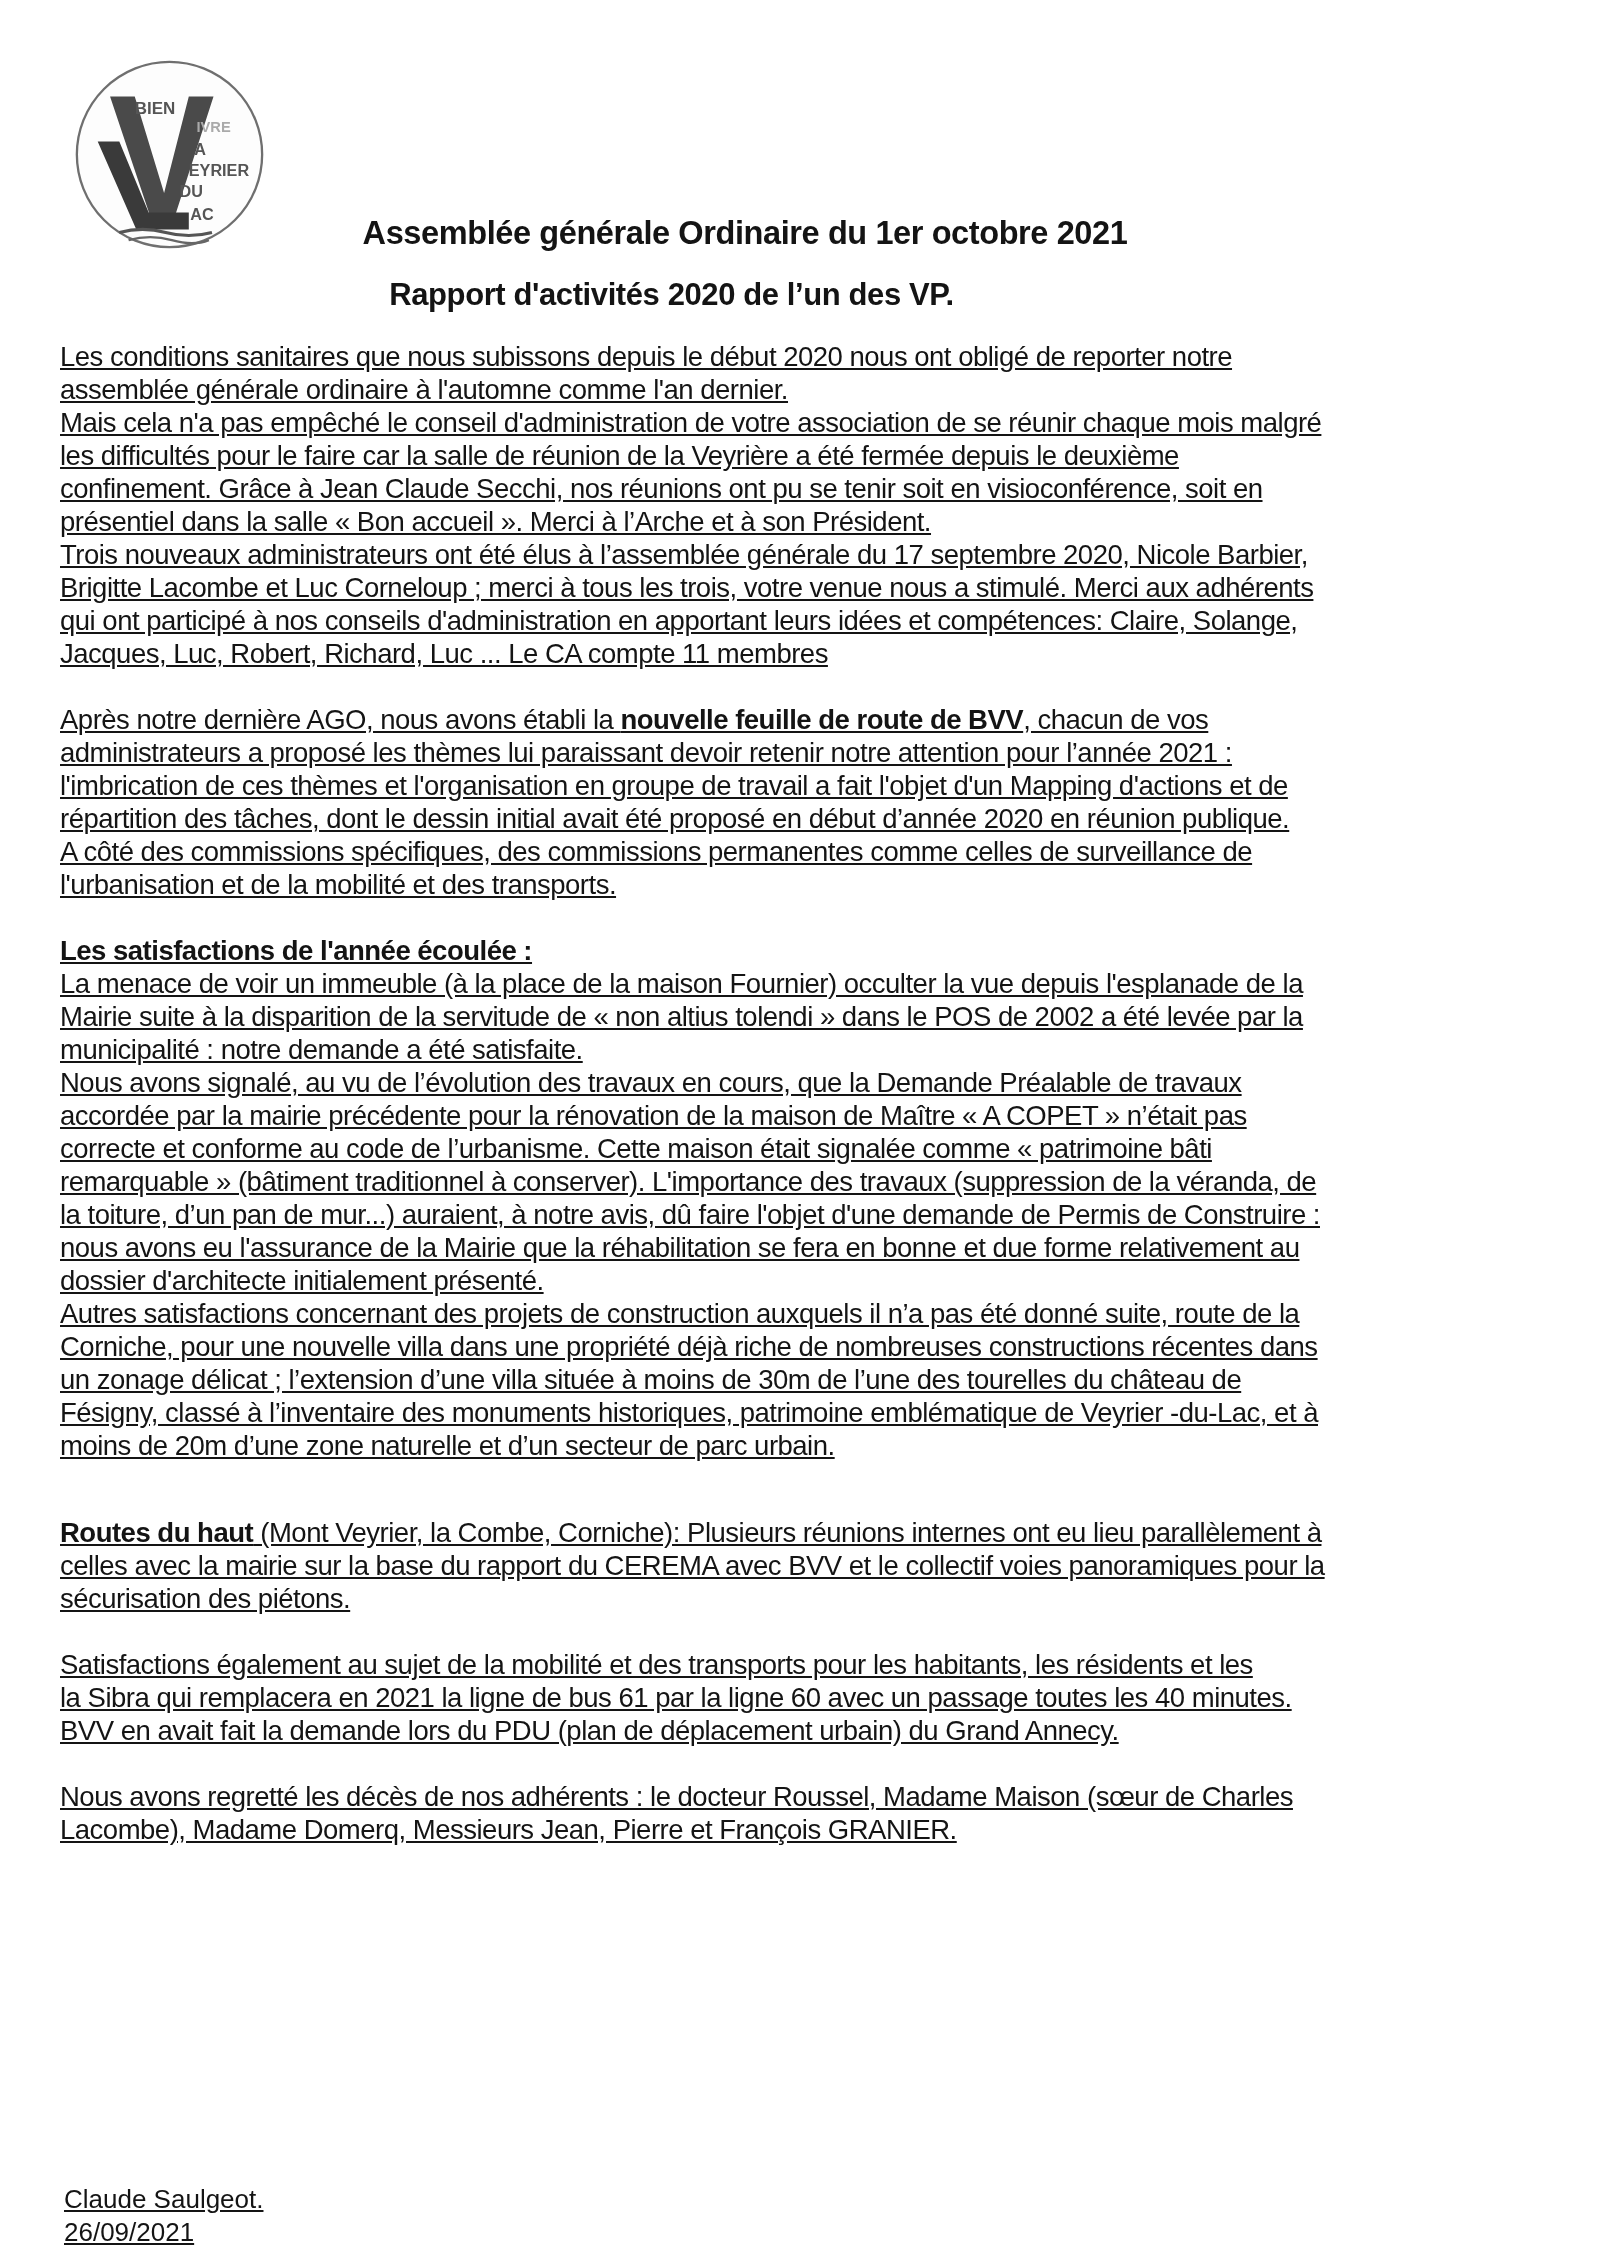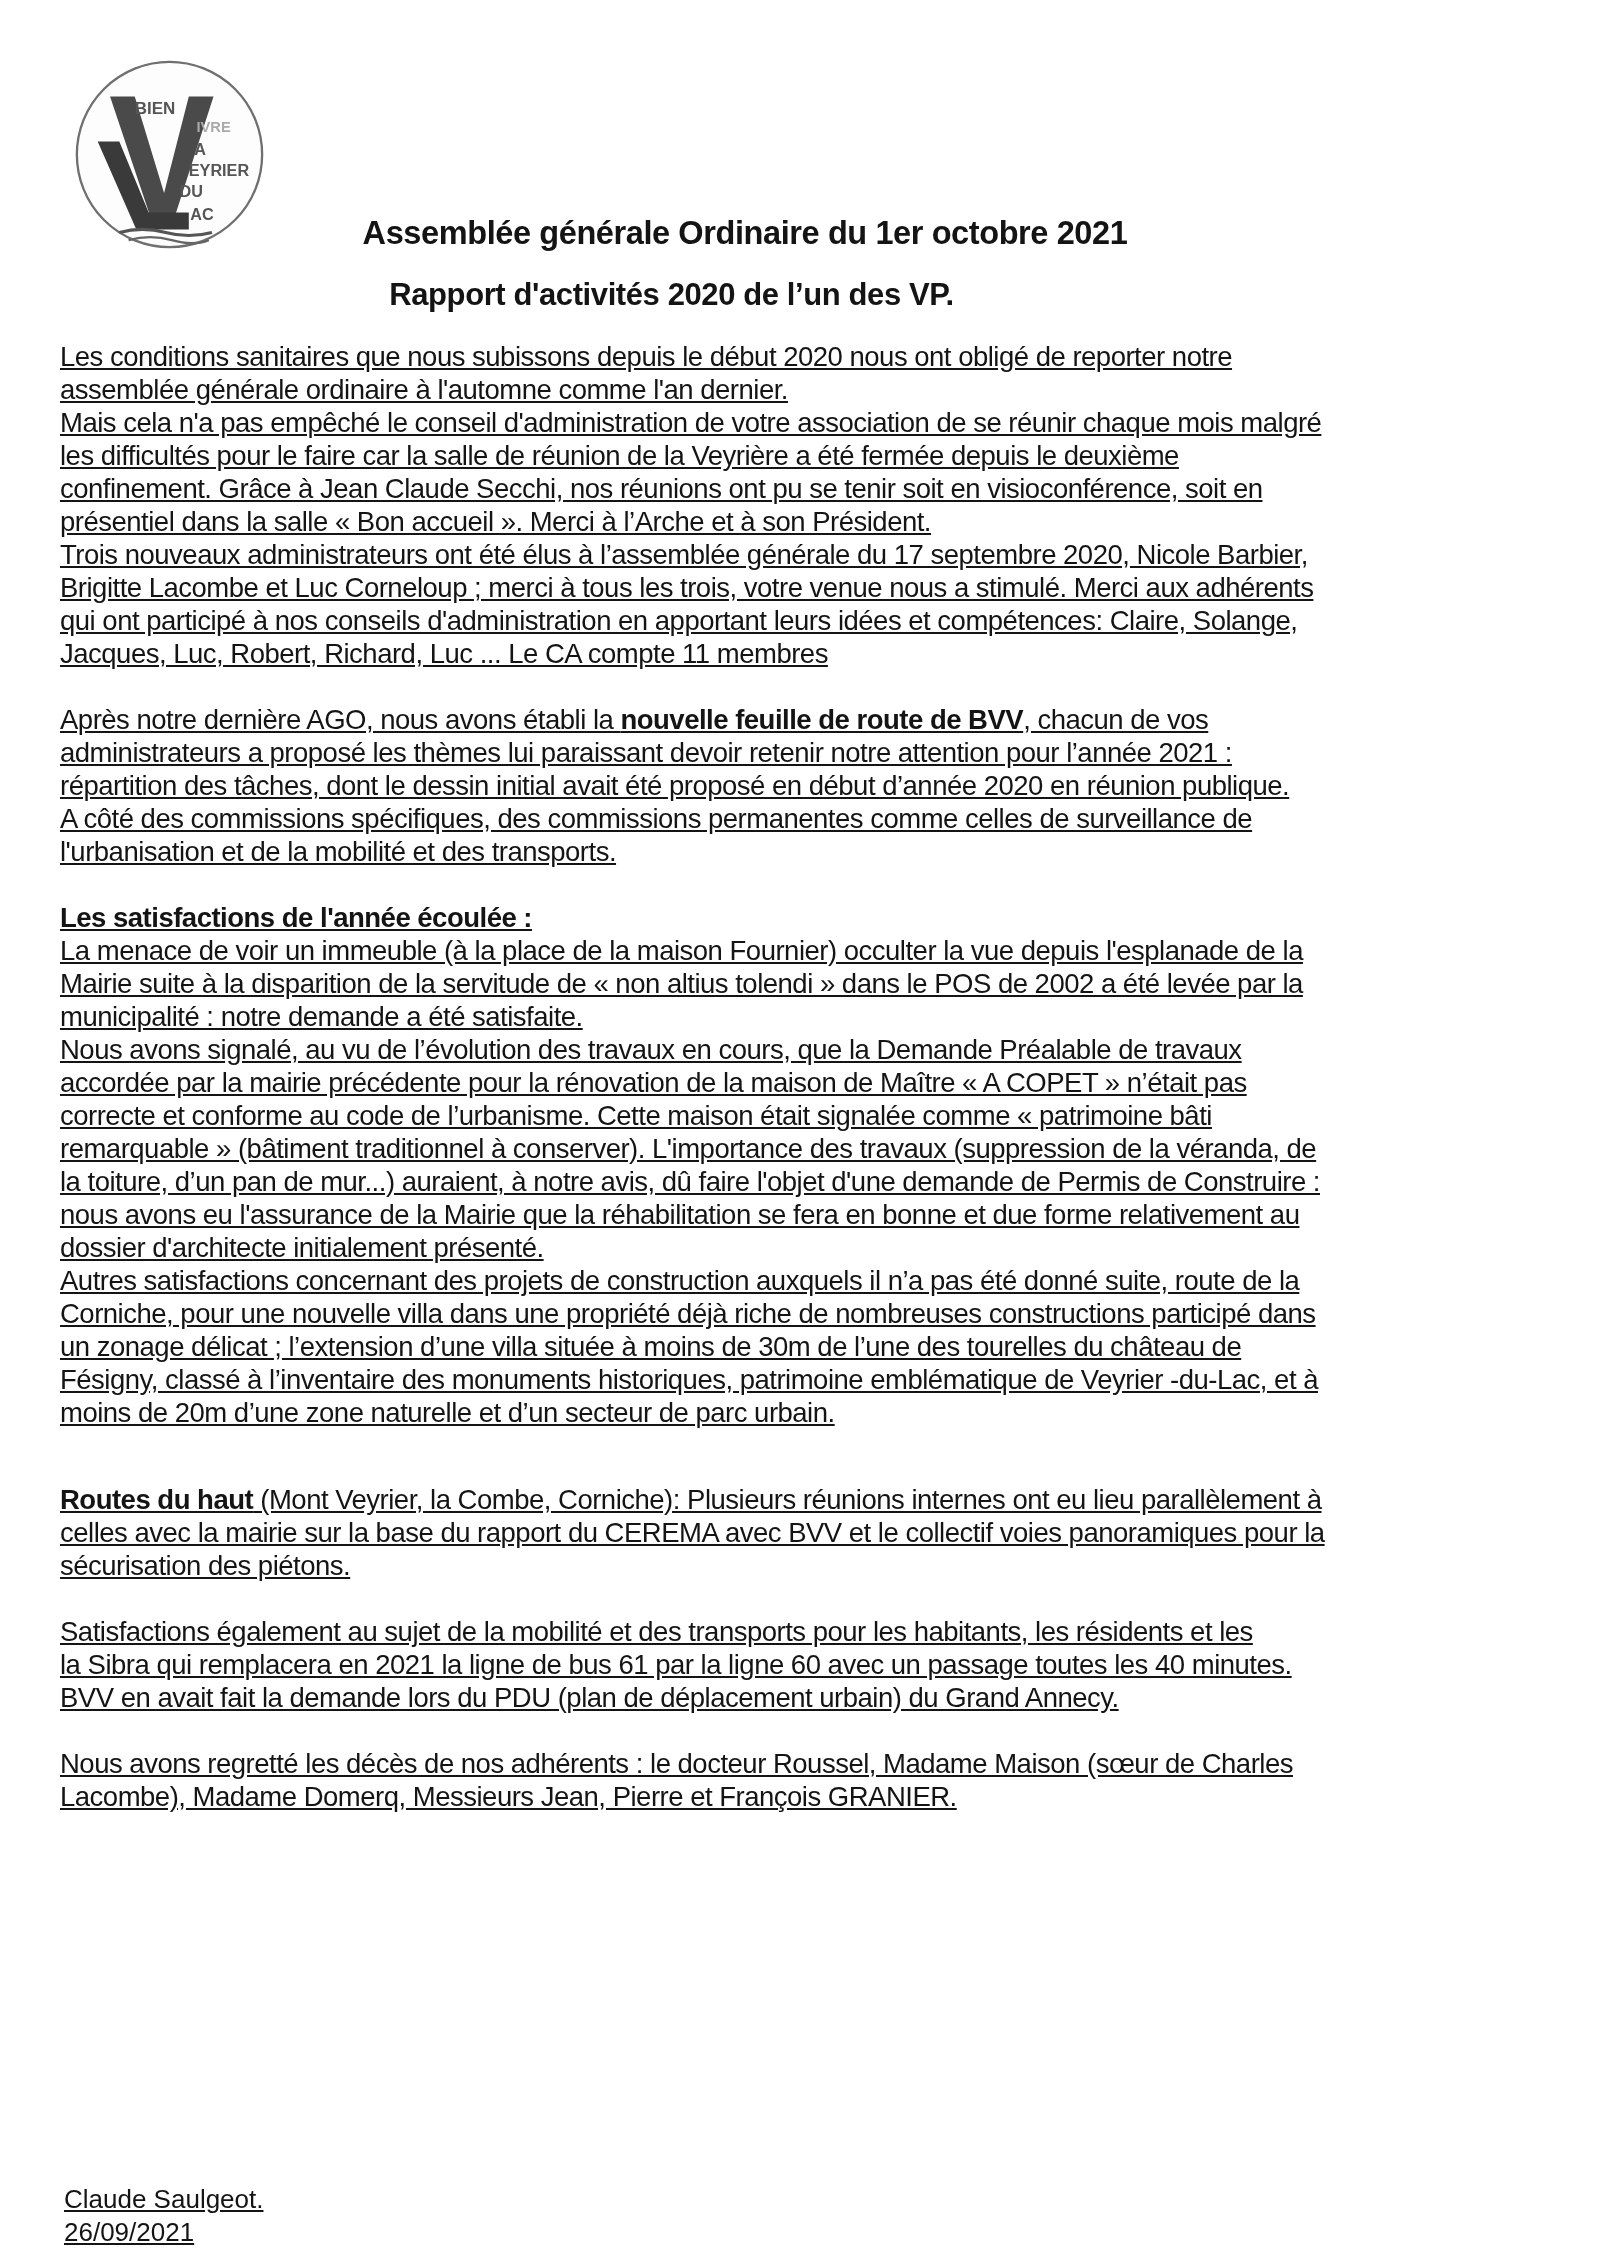--- a/index.html
+++ b/index.html
@@ -51,40 +51,41 @@
     <span class="line">Trois nouveaux administrateurs ont été élus à l’assemblée générale du 17 septembre 2020, Nicole Barbier,</span>
     <span class="line">Brigitte Lacombe et Luc Corneloup ; merci à tous les trois, votre venue nous a stimulé. Merci aux adhérents</span>
     <span class="line">qui ont participé à nos conseils d'administration en apportant leurs idées et compétences: Claire, Solange,</span>
     <span class="line">Jacques, Luc, Robert, Richard, Luc ...  Le CA compte 11 membres</span>
   </div>
   <span class="gap"></span>
 
   <div>
     <span class="line"><span>Après notre dernière AGO, nous avons établi la </span><b>nouvelle feuille de route de BVV</b><span>, chacun de vos</span></span>
     <span class="line">administrateurs a proposé les thèmes lui paraissant devoir retenir notre attention pour l’année 2021 :</span>
+    <span class="line">l'imbrication de ces thèmes et l'organisation en groupe de travail a fait l'objet d'un Mapping d'actions et de</span>
     <span class="line">répartition des tâches, dont le dessin initial avait été proposé en début d’année 2020 en réunion publique.</span>
     <span class="line">A côté des commissions spécifiques, des commissions permanentes comme celles de surveillance de</span>
     <span class="line">l'urbanisation et de la mobilité et des transports.</span>
   </div>
   <span class="gap"></span>
 
   <div>
     <b class="line">Les satisfactions de l'année écoulée :</b>
     <span class="line">La menace de voir un immeuble (à la place de la maison Fournier) occulter la vue depuis l'esplanade de la</span>
     <span class="line">Mairie suite à la disparition de la servitude de « non altius tolendi » dans le POS de 2002 a été levée par la</span>
     <span class="line">municipalité : notre demande a été satisfaite.</span>
     <span class="line">Nous avons signalé, au vu de l’évolution des travaux en cours, que la Demande Préalable de travaux</span>
     <span class="line">accordée par la mairie précédente pour la rénovation de la maison de Maître « A COPET » n’était pas</span>
     <span class="line">correcte et conforme au code de l’urbanisme. Cette maison était signalée comme « patrimoine bâti</span>
     <span class="line">remarquable » (bâtiment traditionnel à conserver). L'importance des travaux (suppression de la véranda, de</span>
     <span class="line">la toiture, d’un pan de mur...) auraient, à notre avis, dû faire l'objet d'une demande de Permis de Construire :</span>
     <span class="line">nous avons eu l'assurance de la Mairie que la réhabilitation se fera en bonne et due forme relativement au</span>
     <span class="line">dossier d'architecte initialement présenté.</span>
     <span class="line">Autres satisfactions concernant des projets de construction auxquels il n’a pas été donné suite, route de la</span>
-    <span class="line">Corniche, pour une nouvelle villa dans une propriété déjà riche de nombreuses constructions participé dans</span>
+    <span class="line">Corniche, pour une nouvelle villa dans une propriété déjà riche de nombreuses constructions récentes dans</span>
     <span class="line">un zonage délicat ; l’extension d’une villa située à moins de 30m de l’une des tourelles du château de</span>
     <span class="line">Fésigny, classé à l’inventaire des monuments historiques, patrimoine emblématique de Veyrier -du-Lac, et à</span>
     <span class="line">moins de 20m d’une zone naturelle et d’un secteur de parc urbain.</span>
   </div>
   <span class="gap2"></span>
 
   <div>
     <span class="line"><b>Routes du haut</b><span> (Mont Veyrier, la Combe, Corniche): Plusieurs réunions internes ont eu lieu parallèlement à</span></span>
     <span class="line">celles avec la mairie sur la base du rapport du CEREMA avec BVV et le collectif voies panoramiques pour la</span>
     <span class="line">sécurisation des piétons.</span>

